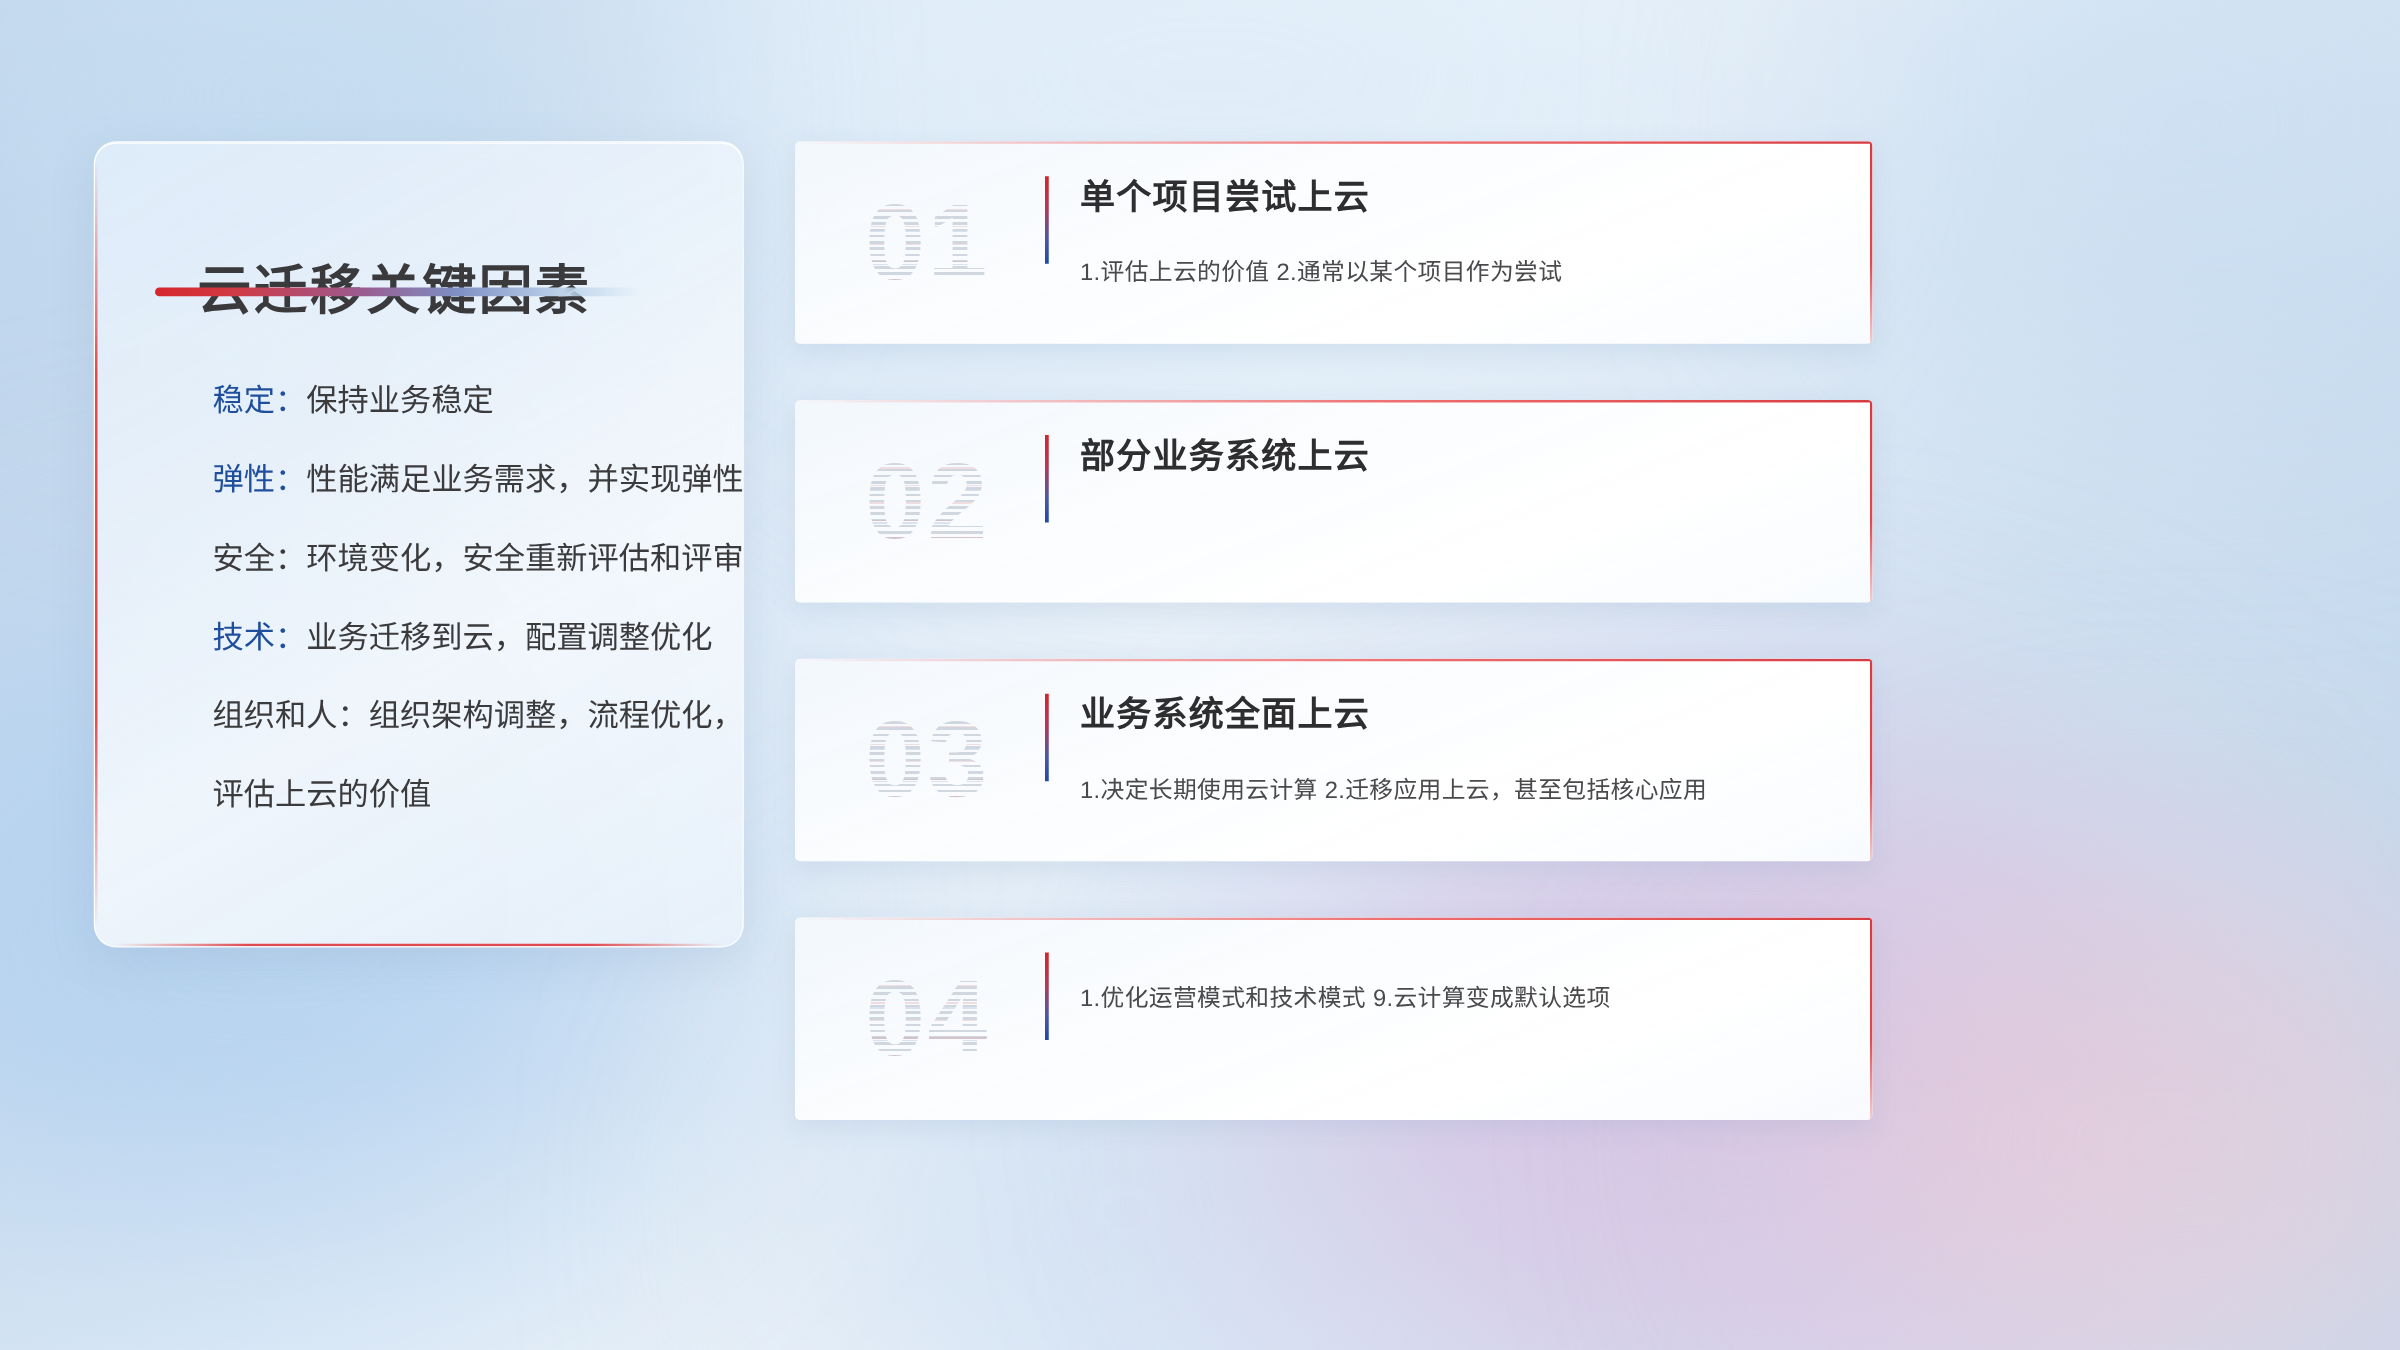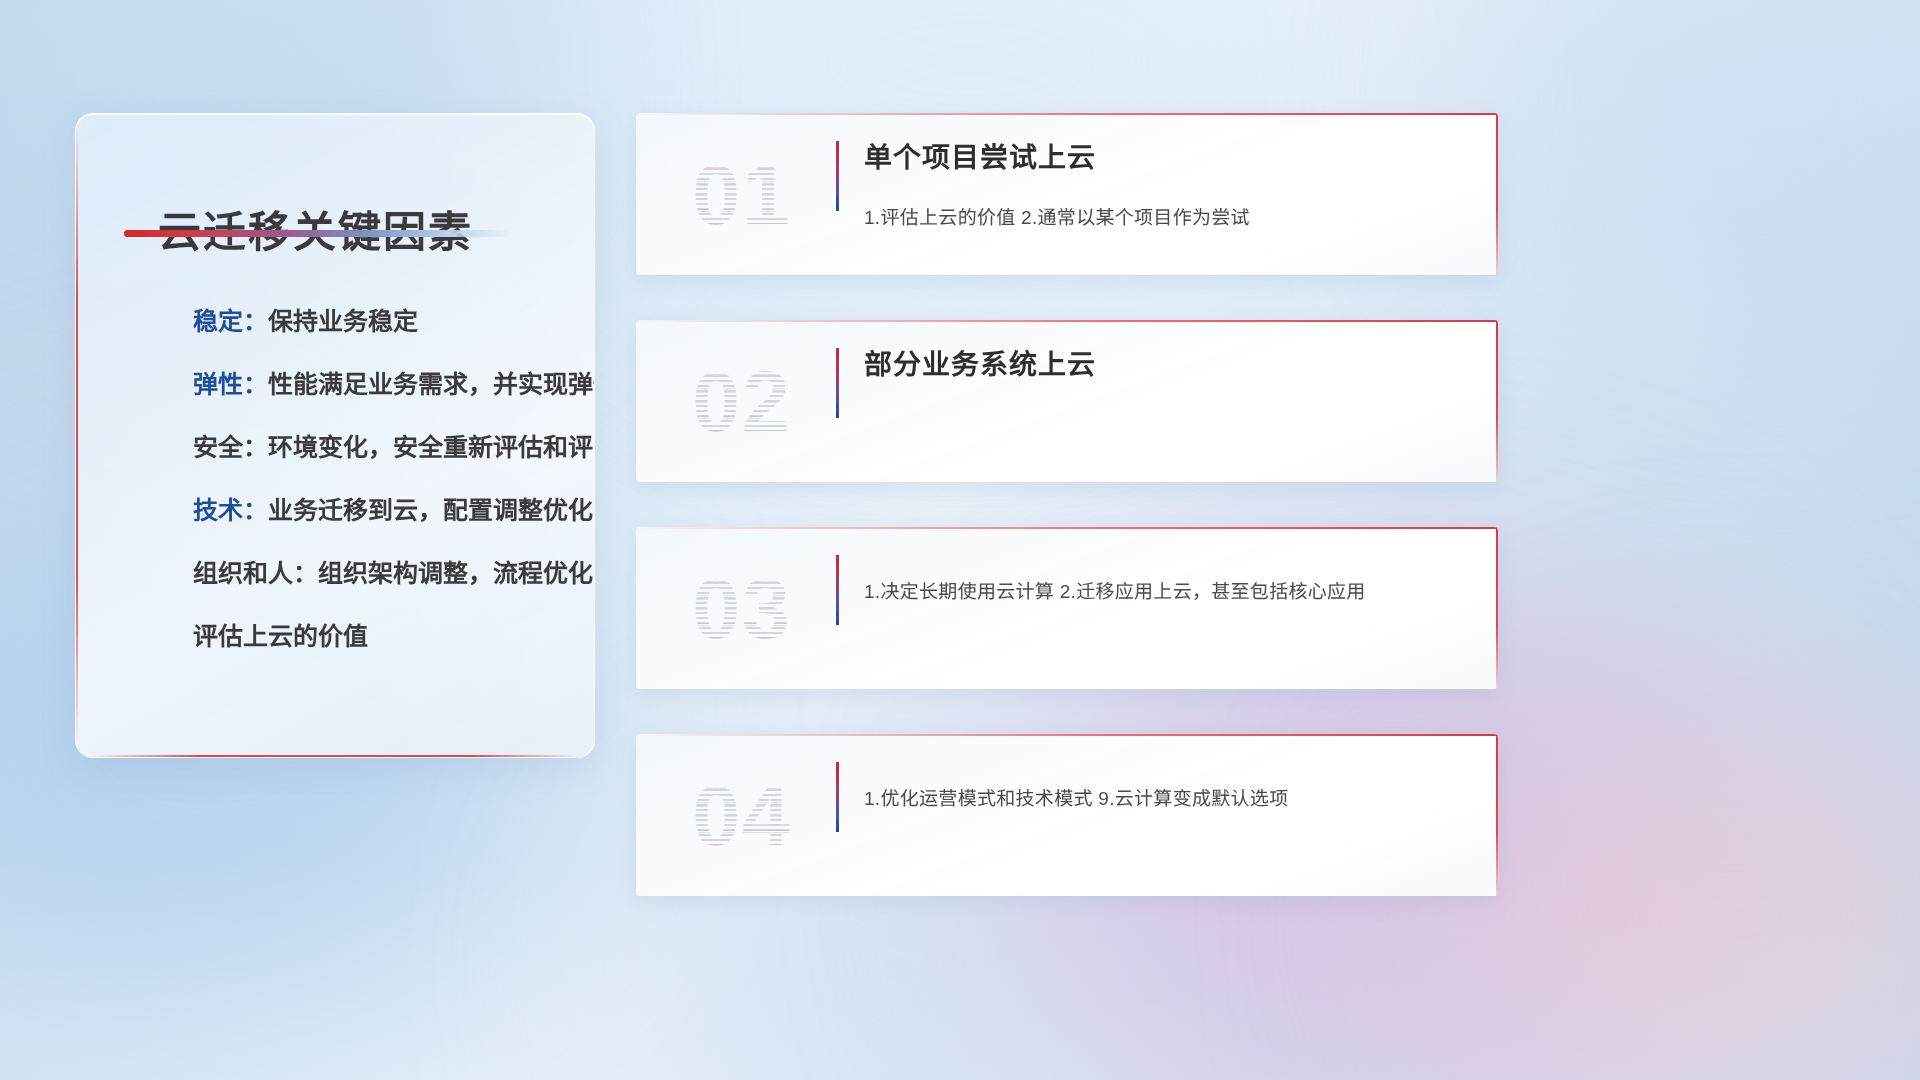--- a/index.html
+++ b/index.html
@@ -74,21 +74,21 @@
   .panel-title{
     position:absolute;left:82px;top:54px;
     font-size:43px;font-weight:bold;letter-spacing:2px;color:#3a3a3c;
     white-space:nowrap;
   }
   .title-rule{
     position:absolute;left:48px;top:116px;width:388px;height:7px;border-radius:4px;
     background:linear-gradient(90deg,#d6262c 0%,#d13a44 16%,#9b5a8e 42%,#7d8fc4 62%,#bcd3ea 84%,rgba(205,222,240,0) 100%);
   }
 
-  .panel-list{position:absolute;left:41px;top:195px;right:24px;font-weight:bold;}
+  .panel-list{position:absolute;left:18px;top:195px;right:24px;}
   .panel-row{
     font-size:25px;line-height:1.0;color:#3b3b3d;white-space:nowrap;
     margin-bottom:0;
     padding-left:76px;
   }
   .panel-row .pl-label{color:#1f4f9c;}
   .panel-row .pl-label.plain{color:#3b3b3d;}
   .panel-row .pl-text{color:#3b3b3d;}
 
   
@@ -211,20 +211,21 @@
       <article class="card">
         <div class="card-edge-top"></div>
         <div class="card-edge-right"></div>
         <div class="card-num">
           <span class="num-glyph">03</span>
           <span class="num-glyph tint">03</span>
           <span class="num-glyph tint2">03</span>
         </div>
         <div class="card-divider"></div>
         <div class="card-body">
+          <h2 class="card-title">业务系统全面上云</h2>
           <p class="card-desc">1.决定长期使用云计算   2.迁移应用上云，甚至包括核心应用</p>
         </div>
       </article>
       <article class="card">
         <div class="card-edge-top"></div>
         <div class="card-edge-right"></div>
         <div class="card-num">
           <span class="num-glyph">04</span>
           <span class="num-glyph tint">04</span>
           <span class="num-glyph tint2">04</span>

